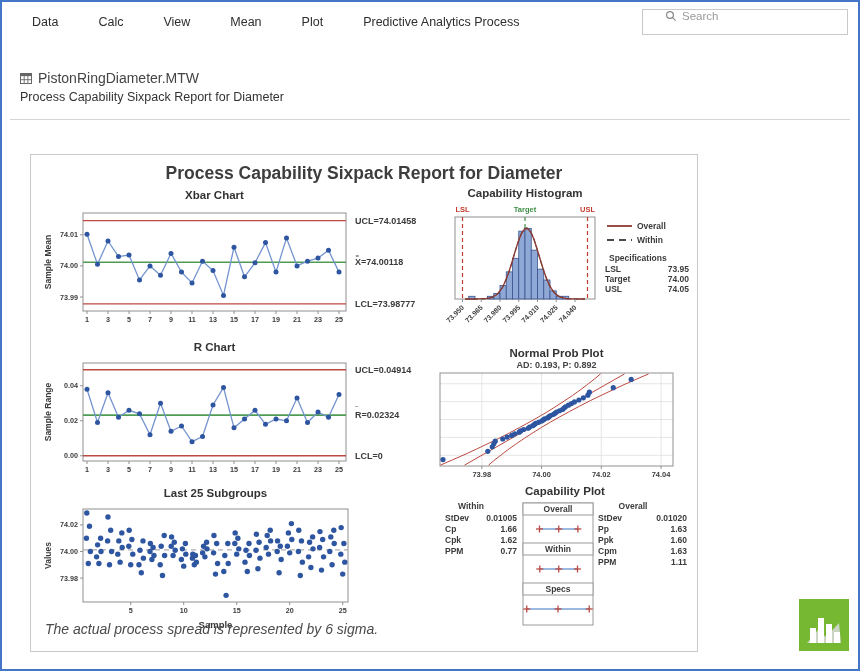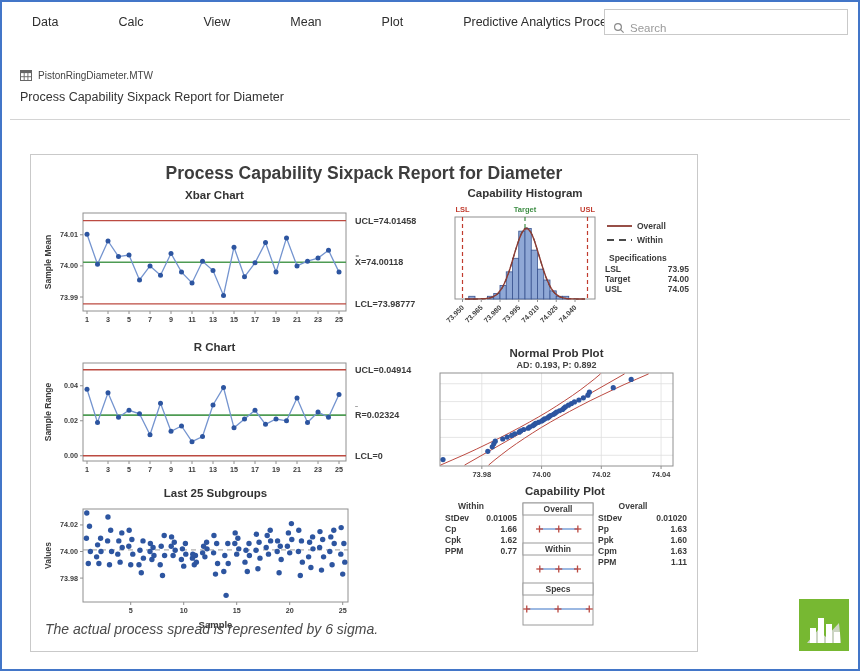--- a/index.html
+++ b/index.html
@@ -1,28 +1,28 @@
 <!DOCTYPE html>
 <html><head>
 <meta charset="utf-8">
 <style>
   * { margin:0; padding:0; box-sizing:border-box; }
   html,body { width:860px; height:671px; font-family:"Liberation Sans", sans-serif; background:#fff; }
   #window { position:absolute; left:0; top:0; width:860px; height:671px; border:2px solid #4376c8; background:#fff; overflow:hidden; }
-  #menubar { position:absolute; left:2px; top:2px; right:2px; height:36px; background:#fff; display:flex; align-items:center; gap:60px; padding-left:28px; font-size:12.5px; color:#2e2e2e; }
+  #menubar { position:absolute; left:2px; top:2px; right:2px; height:36px; background:#fff; display:flex; align-items:center; gap:40px; padding-left:28px; font-size:12.5px; color:#2e2e2e; }
   .mitem { cursor:default; white-space:nowrap; }
-  #searchbox { position:absolute; right:10px; top:7px; width:244px; height:26px; border:1px solid #c9c9c9; background:#fff; display:flex; align-items:flex-end; padding-left:8px; gap:5px; }
+  #searchbox { position:absolute; right:10px; top:7px; width:206px; height:26px; border:1px solid #c9c9c9; background:#fff; display:flex; align-items:flex-start; padding-left:22px; gap:5px; }
   #searchbox input { border:none; outline:none; flex:1; font-size:11.5px; color:#444; font-family:"Liberation Sans", sans-serif; background:transparent; }
   #searchbox input::placeholder { color:#9a9a9a; }
   #tabstrip { position:absolute; left:2px; top:38px; right:2px; height:24px; background:#ebebeb; }
   #tab { position:absolute; left:1px; top:0; width:152px; height:24px; background:#f7f7f7; border-top:2px solid #515151; border-right:1px solid #cfcfcf; display:flex; align-items:center; padding:0 8px; gap:7px; font-size:11px; color:#222; }
   #tab .caret { font-size:7px; color:#333; }
   #tab .close { font-size:13px; color:#555; line-height:1; }
   #content { position:absolute; left:2px; top:62px; right:2px; bottom:2px; background:#fff; }
-  #wsrow { position:absolute; left:16px; top:6px; display:flex; align-items:center; gap:6px; font-size:10px; color:#444; }
+  #wsrow { position:absolute; left:16px; top:6px; display:flex; align-items:center; gap:6px; font-size:14px; color:#444; }
   #pagetitle { position:absolute; left:16px; top:26px; font-size:12.5px; color:#333; }
   #divider { position:absolute; left:6px; right:6px; top:55px; height:1px; background:#d4d4d4; }
   #report { position:absolute; left:26px; top:90px; width:668px; height:498px; border:1px solid #c9c9c9; background:#fff; }
   #reporttitle { position:absolute; left:0; top:8px; width:100%; text-align:center; font-size:17.5px; font-weight:bold; color:#3d3d3d; }
   #footnote { position:absolute; left:14px; top:466px; font-size:14px; font-style:italic; color:#4a4a4a; }
   .panel { position:absolute; }
   svg text { font-family:"Liberation Sans", sans-serif; }
   #miniicon { position:absolute; left:795px; top:535px; }
 </style>
 </head>

